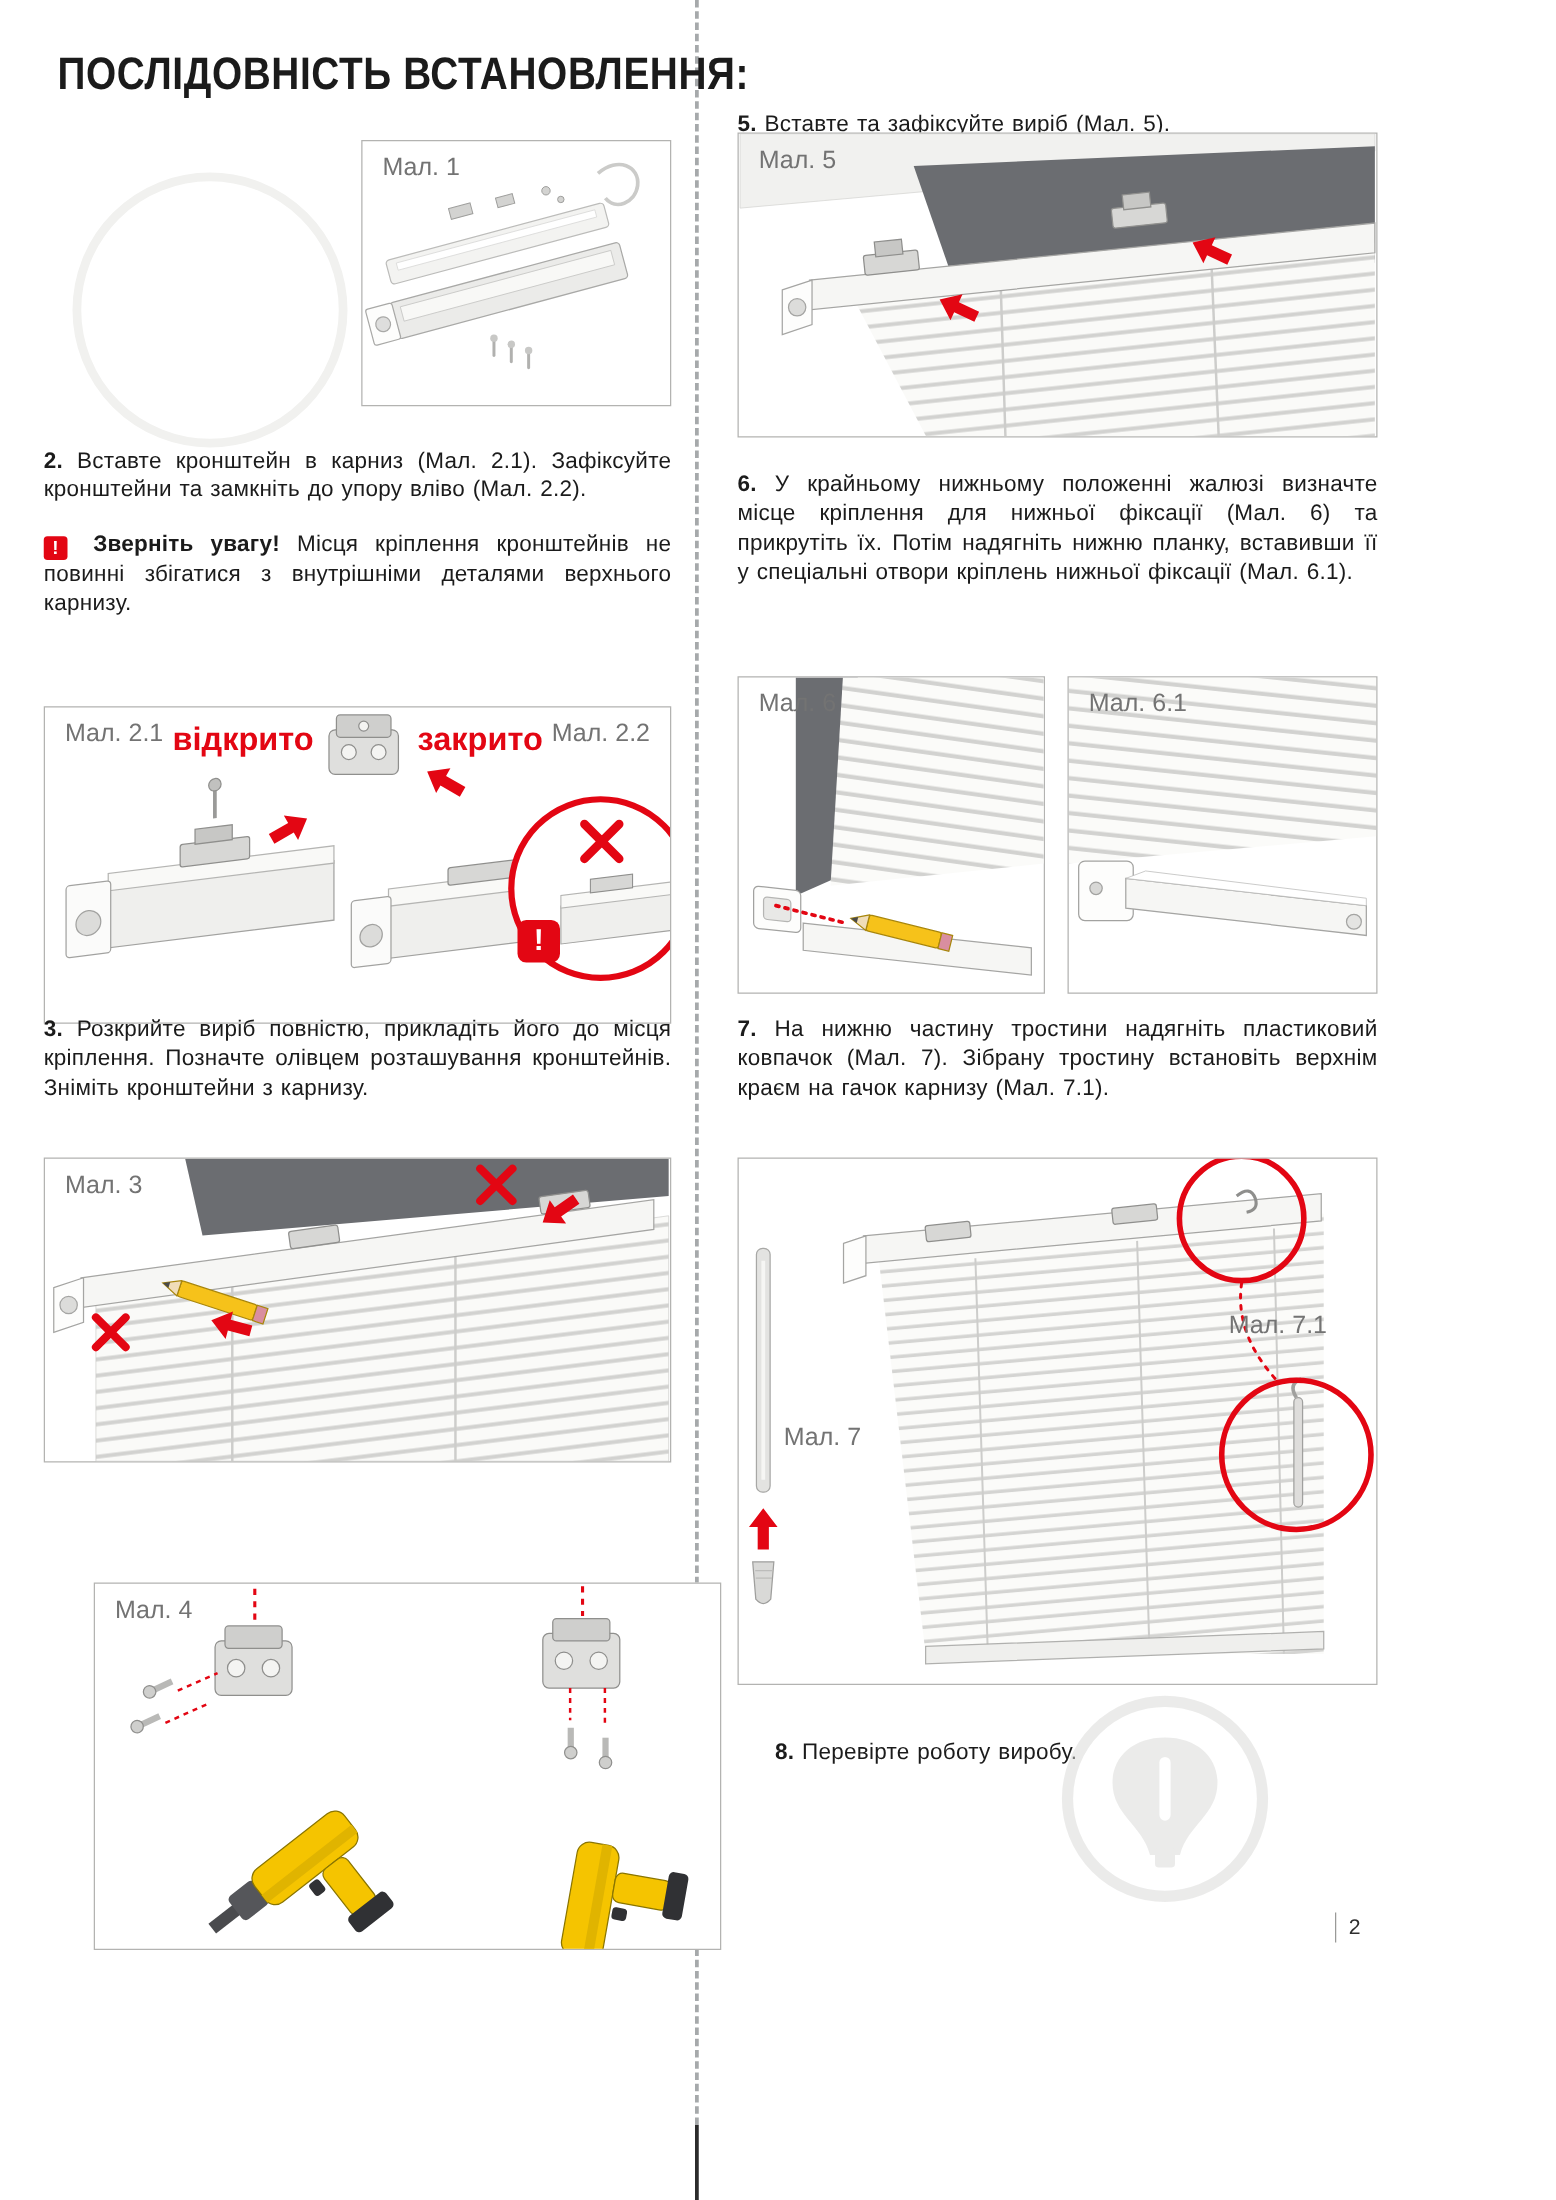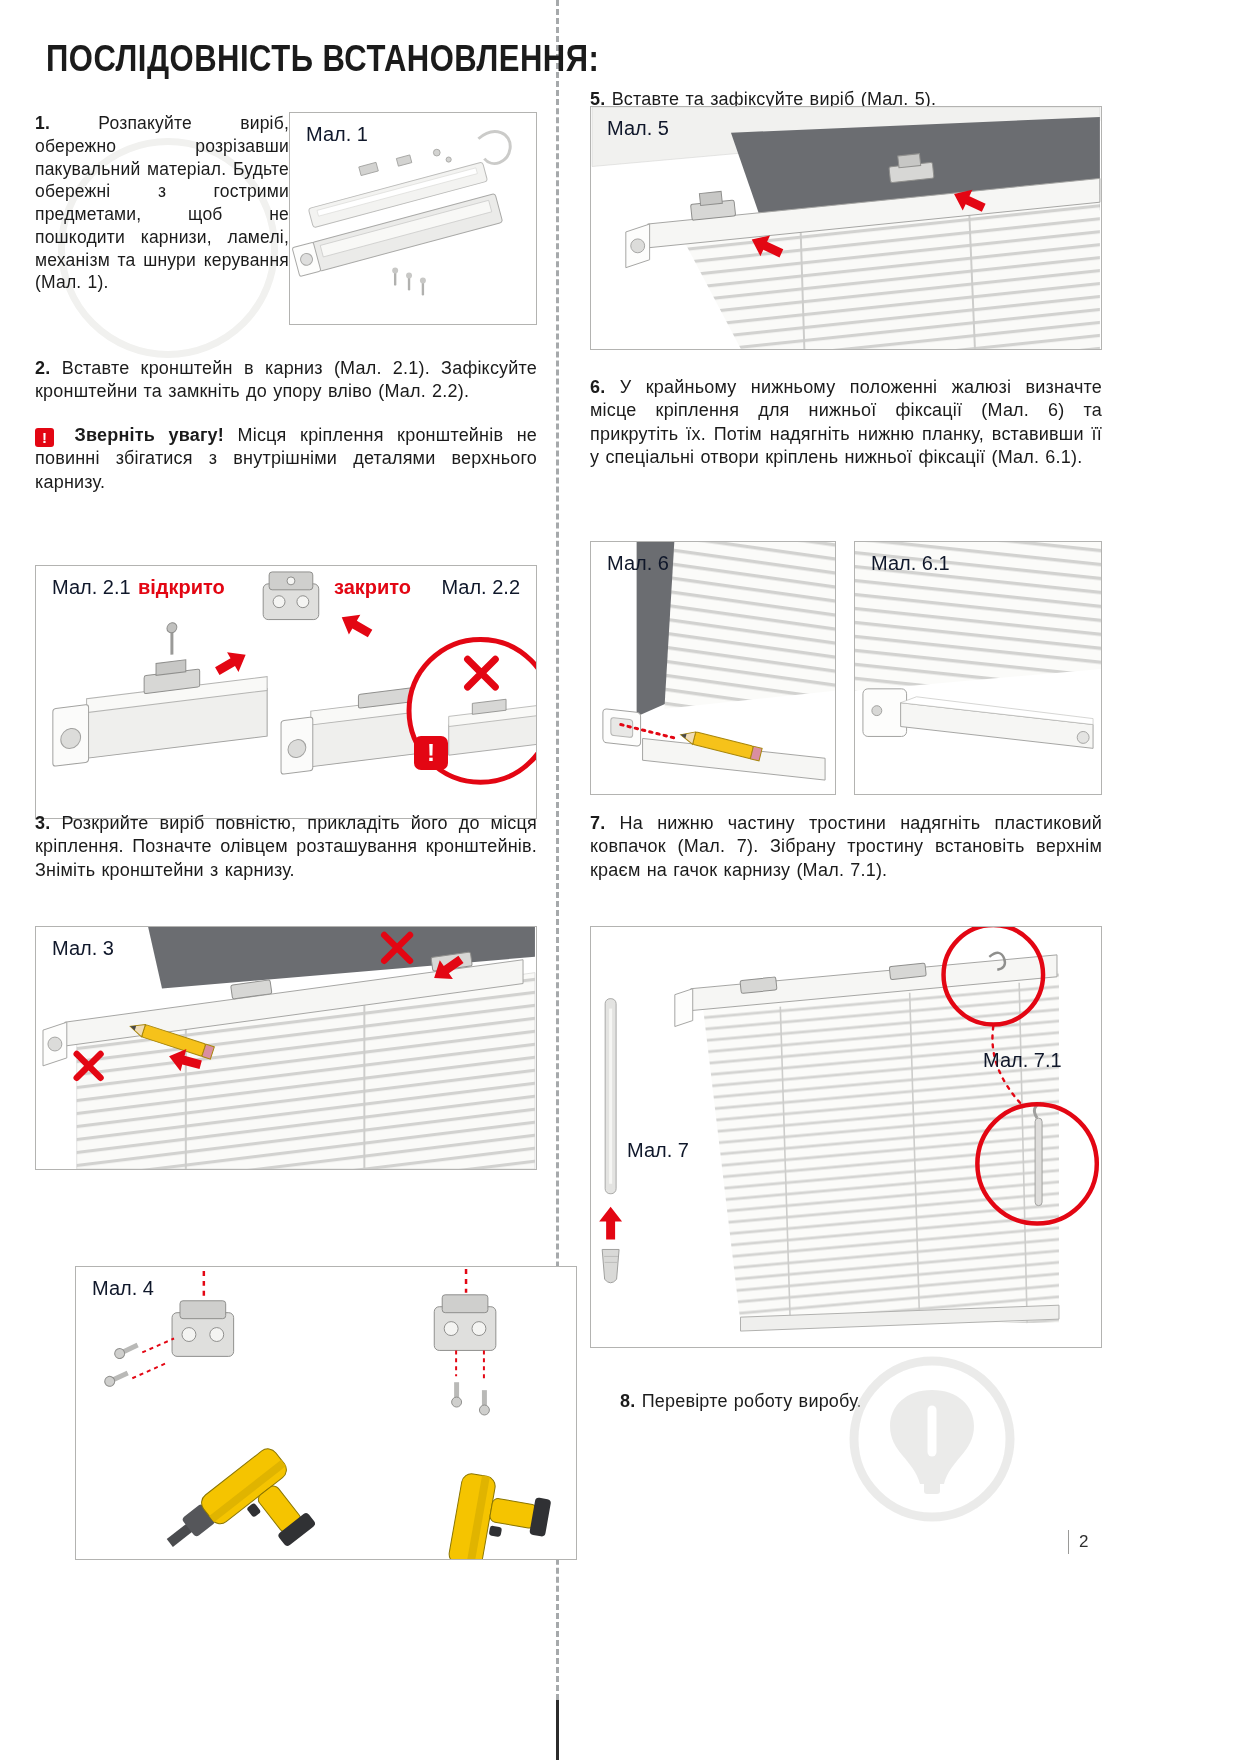--- a/index.html
+++ b/index.html
@@ -12,23 +12,23 @@
 
   .title { position:absolute; left:46px; top:38px; font-size:32px; font-weight:800; letter-spacing:.5px;
            transform:scale(.97,1.14); transform-origin:left top; white-space:nowrap; z-index:2; }
 
   .step { position:absolute; font-size:18px; line-height:1.3; text-align:justify; letter-spacing:.2px;
           word-spacing:1px; z-index:2; }
   .step .num { font-weight:700; }
 
   .fig { position:absolute; border:1px solid #b3b3b1; background:#fff; z-index:2; }
   .fig svg.figart { position:absolute; inset:0; width:100%; height:100%; }
-  .fig-label { position:absolute; top:10px; left:16px; font-size:20px; color:#0f172a; z-index:3; white-space:nowrap; }
+  .fig-label { position:absolute; top:10px; left:16px; font-size:20px; color:#737373; z-index:3; white-space:nowrap; }
   .fig-label.right { left:auto; right:16px; }
-  .state-label { position:absolute; top:10px; font-size:20px; font-weight:700; color:#e30613; z-index:3; white-space:nowrap; }
+  .state-label { position:absolute; top:10px; font-size:26px; font-weight:700; color:#e30613; z-index:3; white-space:nowrap; }
 
   .warn-icon { display:inline-block; width:19px; height:19px; background:#e30613; color:#fff; font-weight:700;
                text-align:center; line-height:19px; font-size:15px; border-radius:3px; vertical-align:-2px; margin-right:7px; }
   .badge { position:absolute; background:#e30613; color:#fff; font-weight:700; text-align:center; border-radius:7px; z-index:4; }
 
   .page-number { position:absolute; left:1068px; top:1530px; font-size:17px; color:#2e2e2e;
                  border-left:1px solid #9a9a98; padding-left:10px; line-height:24px; z-index:2; }
 
   .watermark { position:absolute; z-index:5; opacity:.5; pointer-events:none; }
   .watermark-faint { position:absolute; left:58px; top:138px; width:220px; height:220px; border:7px solid #f1f1ef;
@@ -38,24 +38,20 @@
 <body>
 
 <div class="page">
 
   <div class="watermark-faint"></div>
   <div class="divider"></div>
   <div class="divider-solid"></div>
 
   <h1 class="title">ПОСЛІДОВНІСТЬ ВСТАНОВЛЕННЯ:</h1>
 
-  <p class="step" style="left:35px;top:112px;width:254px;font-size:17.5px;">
-    <span class="num">1.</span>
-    <span>Розпакуйте виріб, обережно розрізавши пакувальний матеріал. Будьте обережні з гострими предметами, щоб не пошкодити карнизи, ламелі, механізм та шнури керування (Мал. 1).</span>
-  </p>
 
   <figure class="fig" style="left:289px;top:112px;width:248px;height:213px;">
     <div class="fig-label">Мал. 1</div>
     <svg class="figart" viewBox="0 0 248 213">
       <g transform="rotate(-15 124 120)">
         <rect x="28" y="70" width="182" height="20" rx="3" fill="#f3f3f1" stroke="#bcbcba"></rect>
         <rect x="36" y="74" width="166" height="6" fill="#ffffff" stroke="#d8d8d6" stroke-width="0.6"></rect>
         <rect x="22" y="104" width="192" height="30" rx="3" fill="#ebebe9" stroke="#a9a9a7"></rect>
         <rect x="30" y="109" width="176" height="12" fill="#f8f8f6" stroke="#c9c9c7" stroke-width="0.7"></rect>
         <rect x="2" y="104" width="22" height="30" rx="2" fill="#fdfdfc" stroke="#a9a9a7"></rect>

